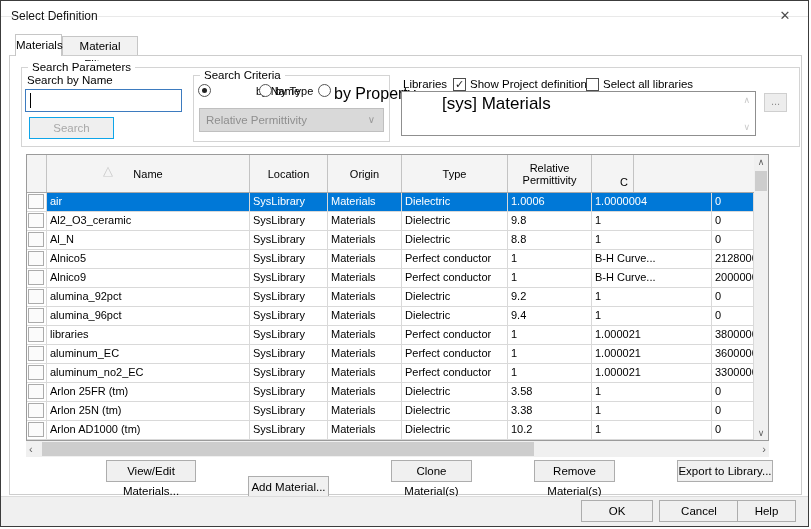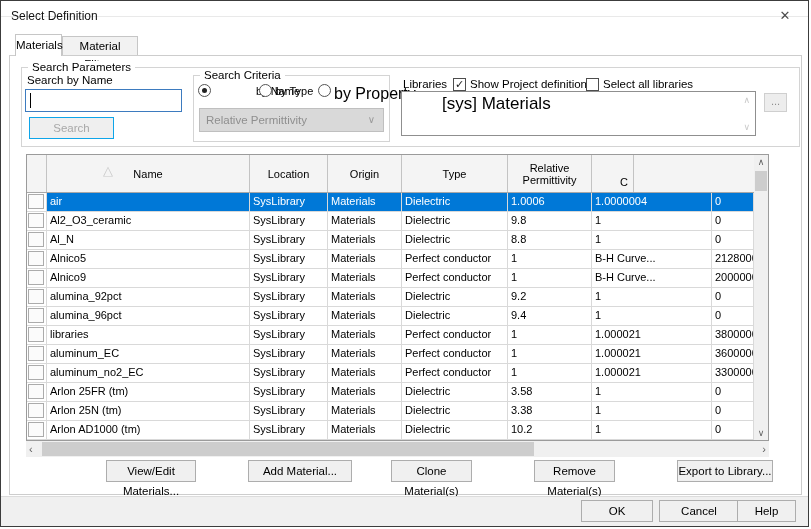--- a/index.html
+++ b/index.html
@@ -75,21 +75,21 @@
   .vs-up { position:absolute; top:2px; left:0; width:14px; text-align:center; color:#5f5f5f; font-size:9px; }
   .vs-dn { position:absolute; bottom:2px; left:0; width:14px; text-align:center; color:#5f5f5f; font-size:9px; }
   .vs-thumb { position:absolute; left:1px; top:16px; width:12px; height:20px; background:#cdcdcd; }
   .hscroll { left:25px; top:440px; width:743px; height:16px; background:#f0f0f0; }
   .hs-left { position:absolute; left:3px; top:1px; color:#5f5f5f; font-size:11px; line-height:14px; }
   .hs-right { position:absolute; right:3px; top:1px; color:#5f5f5f; font-size:11px; line-height:14px; }
   .hs-thumb { position:absolute; left:16px; top:1px; width:492px; height:14px; background:#cdcdcd; }
 
   
   .act { top:459px; height:22px; line-height:20px; }
-  .b1 { left:105px; width:90px; } .b2 { left:247px; width:104px; }
+  .b1 { left:105px; width:90px; } .b2 { left:247px; width:81px;margin-top:16px; }
   .b3 { left:390px; width:81px; } .b4 { left:533px; width:81px; }
   .b5 { left:676px; width:96px; }
 
   
   .footer { left:0; top:495px; width:809px; height:32px; background:#f0f0f0; border-top:1px solid #dcdcdc; }
   .fbtn { top:499px; height:22px; line-height:20px; }
   .btn-ok { left:580px; width:72px; } .btn-cancel { left:658px; width:80px; } .btn-help { left:736px; width:59px; }
 </style>
 </head>
 <body>

